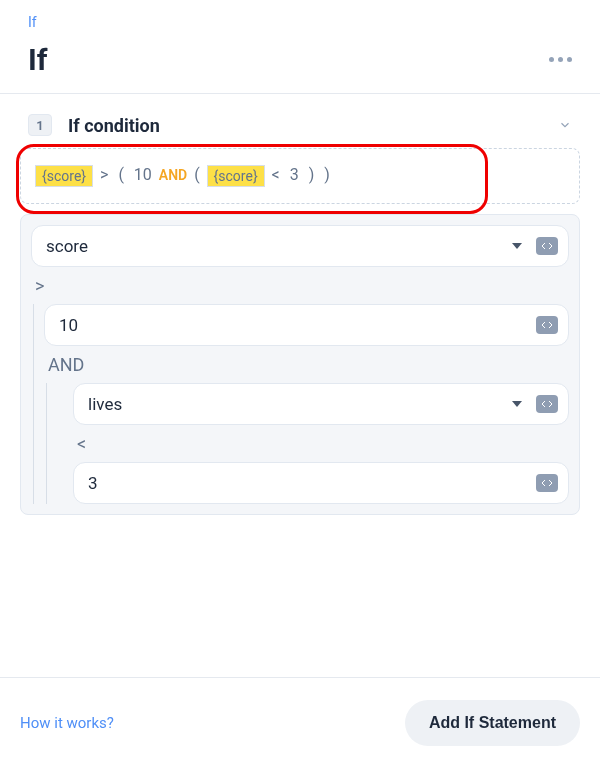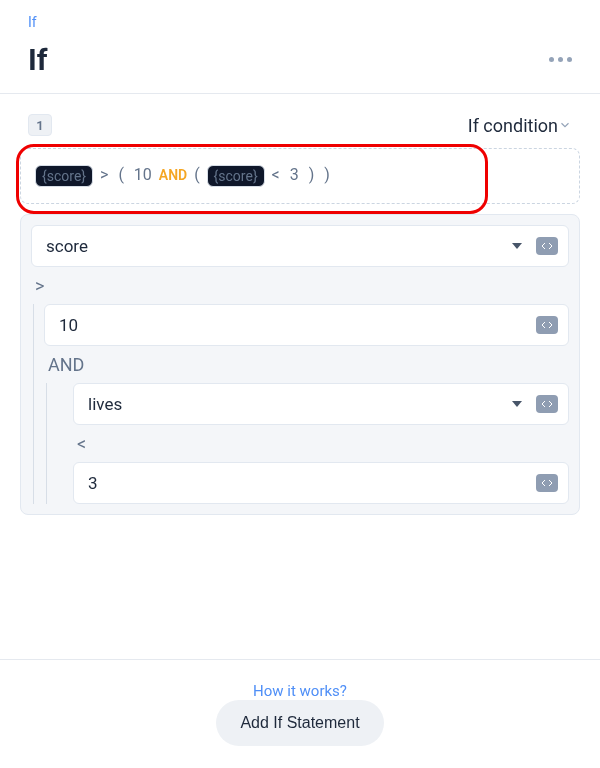--- a/index.html
+++ b/index.html
@@ -60,24 +60,23 @@
     background: #eef1f5;
     border: 1px solid #e2e8f0;
     border-radius: 4px;
     font-size: 13px;
     font-weight: 600;
     color: #64748b;
     margin-right: 16px;
   }
   .section-title {
     font-size: 18px;
-    font-weight: 400;
+    font-weight: 700;
     color: #1e293b;
     flex: 1;
-    text-align: right;
   }
   .chevron {
     width: 14px; height: 14px;
     stroke: #94a3b8;
     stroke-width: 2;
     fill: none;
   }
   .expr-wrap {
     position: relative;
     padding: 0;
@@ -95,23 +94,23 @@
     top: -4px;
     left: -4px;
     width: 472px;
     height: 70px;
     border: 3px solid #ef0000;
     border-radius: 18px;
     pointer-events: none;
   }
   .expr-box .chip {
     display: inline-block;
-    background: #0f172a;
+    background: #fde047;
     border: 1px solid #d7dee7;
-    border-radius: 6px;
+    border-radius: 0;
     padding: 2px 6px;
     color: #64748b;
     font-size: 14px;
     vertical-align: middle;
   }
   .expr-box .op-and {
     color: #f5a623;
     font-weight: 600;
     font-size: 14px;
   }
@@ -124,21 +123,21 @@
     border: 1px solid #e2e8f0;
     border-radius: 8px;
     background: #f4f6f9;
     padding: 10px;
   }
   .builder-row {
     display: flex;
     align-items: center;
     background: #fff;
     border: 1px solid #e2e8f0;
-    border-radius: 6px;
+    border-radius: 12px;
     padding: 10px 10px 10px 14px;
     font-size: 17px;
     color: #1e293b;
   }
   .builder-row .val {
     flex: 1;
   }
   .caret-down {
     width: 0; height: 0;
     border-left: 5px solid transparent;
@@ -177,36 +176,35 @@
   .footer {
     position: absolute;
     bottom: 0;
     left: 0;
     right: 0;
     border-top: 1px solid #e5e9ef;
     padding: 22px 20px;
     display: flex;
     align-items: center;
     justify-content: space-between;
-    flex-direction: column;
   }
   .link {
     color: #4f8ff7;
     font-size: 15px;
     text-decoration: none;
     cursor: pointer;
   }
   .add-btn {
     background: #eef1f5;
     color: #1e293b;
     border: none;
     border-radius: 24px;
     padding: 14px 24px;
     font-size: 16px;
-    font-weight: 400;
+    font-weight: 700;
     cursor: pointer;
   }
 </style>
 </head>
 <body>
 
 <div class="topbar">
   <div class="breadcrumb">If</div>
 </div>
 

